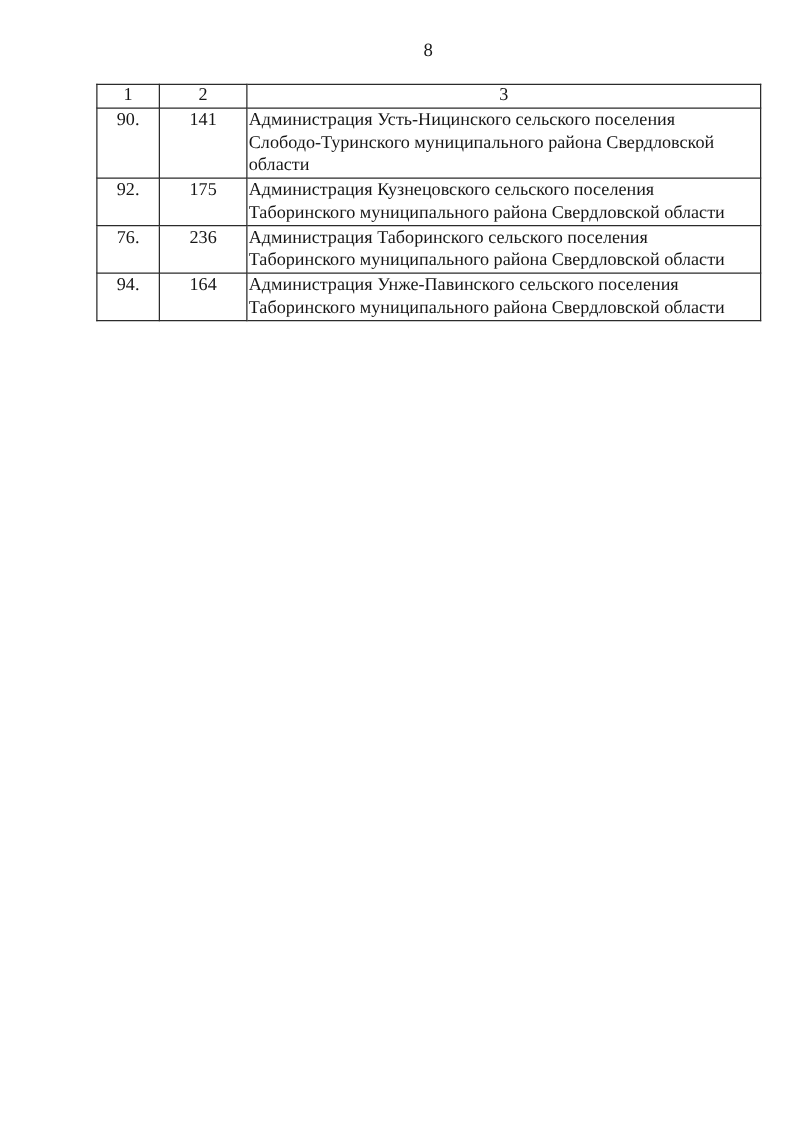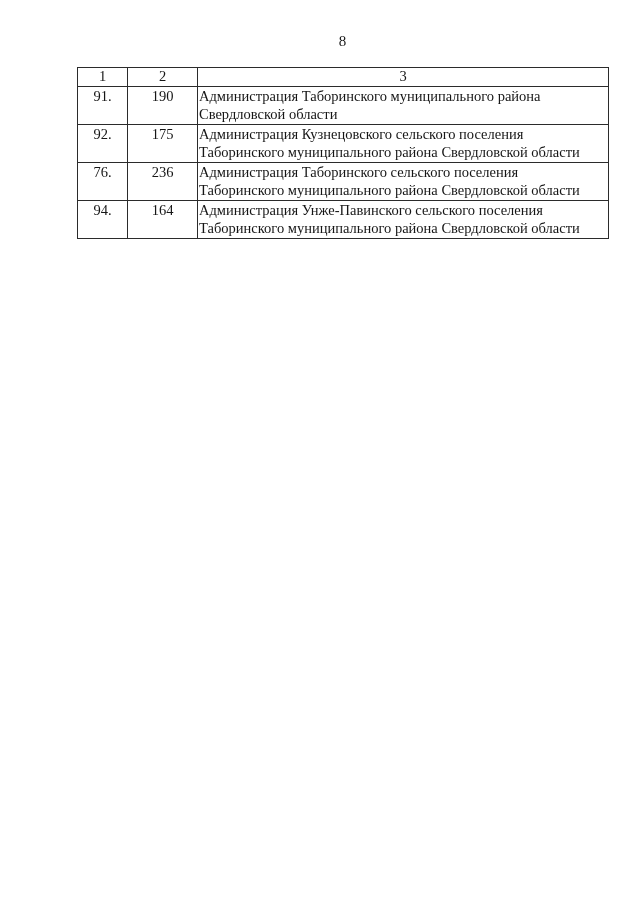--- a/index.html
+++ b/index.html
@@ -72,24 +72,25 @@
   </colgroup>
   <thead>
     <tr>
       <th>1</th>
       <th>2</th>
       <th>3</th>
     </tr>
   </thead>
   <tbody>
       <tr>
-        <td class="num-cell">91.</td>
-        <td class="code-cell">190</td>
-        <td class="name-cell">Администрация Таборинского муниципального района
-Свердловской области</td>
+        <td class="num-cell">90.</td>
+        <td class="code-cell">141</td>
+        <td class="name-cell">Администрация Усть-Ницинского сельского поселения
+Слободо-Туринского муниципального района Свердловской
+области</td>
       </tr>
       <tr>
         <td class="num-cell">92.</td>
         <td class="code-cell">175</td>
         <td class="name-cell">Администрация Кузнецовского сельского поселения
 Таборинского муниципального района Свердловской области</td>
       </tr>
       <tr>
         <td class="num-cell">76.</td>
         <td class="code-cell">236</td>

